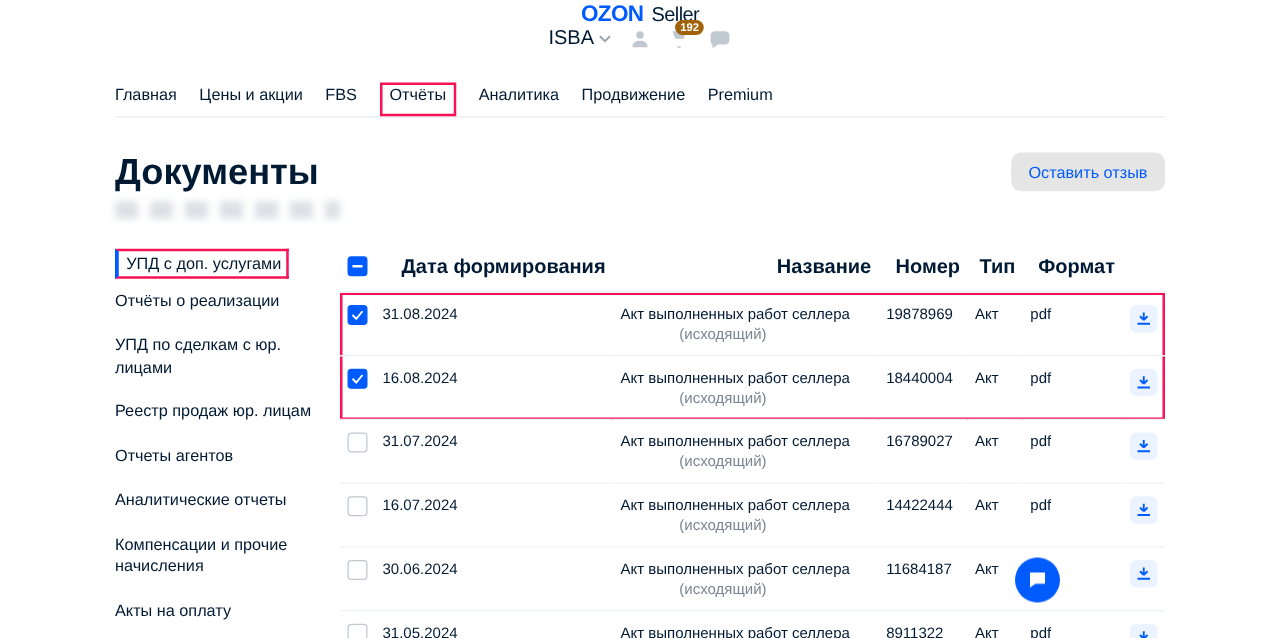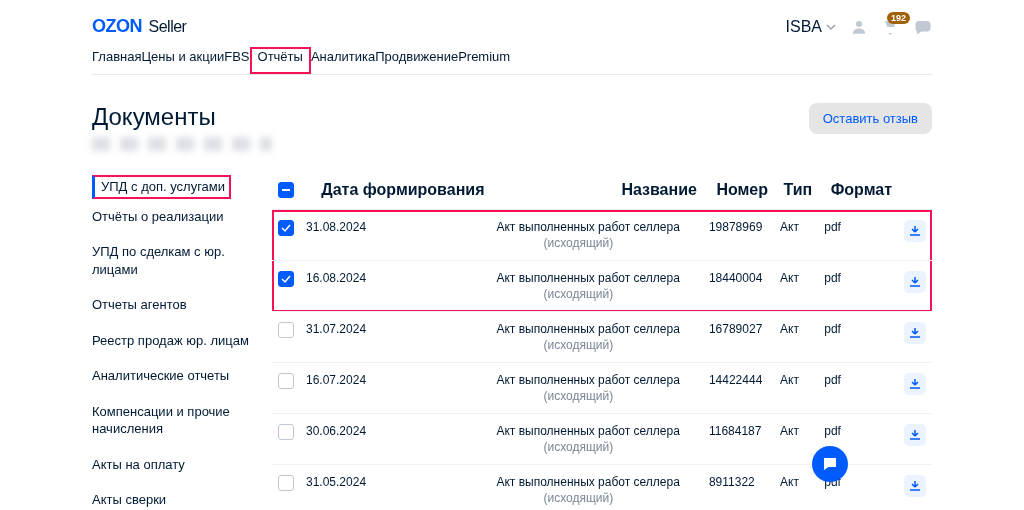--- a/index.html
+++ b/index.html
@@ -1,36 +1,36 @@
 <!DOCTYPE html>
 <html><head>
 <meta charset="utf-8">
 <style>
   * { box-sizing: border-box; margin: 0; padding: 0; }
   body { font-family: -apple-system, BlinkMacSystemFont, "Segoe UI", Arial, sans-serif; font-size: 13px; color: #001a34; background: #fff; }
   .container { width: 840px; margin: 0 auto; }
   
   
-  .topbar { display: flex; align-items: center; justify-content: space-between; padding: 16px 0 0; }
+  .topbar { display: flex; align-items: center; justify-content: space-between; padding: 1px 0 0; flex-direction: column; }
   .logo { font-weight: 700; font-size: 18px; letter-spacing: -0.5px; }
   .logo .blue { color: #005bff; }
   .logo .seller { color: #001a34; font-weight: 500; font-size: 16px; margin-left: 2px; }
   .topright { display: flex; align-items: center; gap: 14px; color: #99a3ad; }
   .account { color: #001a34; font-size: 16px; display: flex; align-items: center; gap: 4px; }
   .bell-wrap { position: relative; }
   .badge { position: absolute; top: -6px; right: -10px; background: #a16207; color: #fff; font-size: 9px; font-weight: 700; border-radius: 8px; padding: 1px 4px; }
   
   
-  .nav { display: flex; border-bottom: 1px solid #e6eaef; padding: 8px 0 0; margin-top: 4px; text-align: center; }
+  .nav { display: flex; gap: 18px; border-bottom: 1px solid #e6eaef; padding: 8px 0 0; margin-top: 20px; text-align: center; }
   .nav-item { color: #001a34; padding-bottom: 10px; font-size: 13px; cursor: pointer; }
   .nav-item.hl { border: 2px solid #f91155; padding: 0 6px 8px; margin-top: -2px; }
   
   
   .page-title-row { display: flex; justify-content: space-between; align-items: flex-start; margin-top: 28px; }
-  h1 { font-size: 24px; font-weight: 400; }
+  h1 { font-size: 29px; font-weight: 700; }
   .breadcrumb-blur { margin-top: 6px; height: 14px; width: 180px; filter: blur(3px); background: repeating-linear-gradient(90deg, #c5ccd4 0 18px, transparent 18px 28px); opacity: .6; }
   .feedback-btn { background: #e5e5e5; color: #005bff; border: none; border-radius: 8px; padding: 8px 14px; font-size: 13px; cursor: pointer; }
   
   
   .main { display: flex; margin-top: 24px; gap: 0; }
   .sidebar { width: 180px; flex-shrink: 0; }
   .sidebar-item { padding: 9px 0 9px 0; font-size: 13px; color: #001a34; cursor: pointer; line-height: 1.35; }
   .sidebar-hl { border: 2px solid #f91155; padding: 1px 4px; display: inline-block; }
   
   .content { flex: 1; position: relative; }
@@ -104,22 +104,22 @@
       <div class="breadcrumb-blur"></div>
     </div>
     <button class="feedback-btn">Оставить отзыв</button>
   </div>
 
   <div class="main">
     <div class="sidebar" id="sidebar">
         <div class="sidebar-item" style="padding: 0px;"><span class="sidebar-hl" style="border-left: 3px solid rgb(0, 91, 255); padding-left: 6px;">УПД с доп. услугами</span></div>
         <div class="sidebar-item">Отчёты о реализации</div>
         <div class="sidebar-item">УПД по сделкам с юр. лицами</div>
+        <div class="sidebar-item">Реестр продаж юр. лицам</div>
         <div class="sidebar-item">Отчеты агентов</div>
-        <div class="sidebar-item">Реестр продаж юр. лицам</div>
         <div class="sidebar-item">Аналитические отчеты</div>
         <div class="sidebar-item">Компенсации и прочие начисления</div>
         <div class="sidebar-item">Акты на оплату</div>
         <div class="sidebar-item">Акты сверки</div>
         <div class="sidebar-item">Отгрузки FBS</div>
       </div>
     <div class="content">
       <table>
         <thead>
           <tr>

